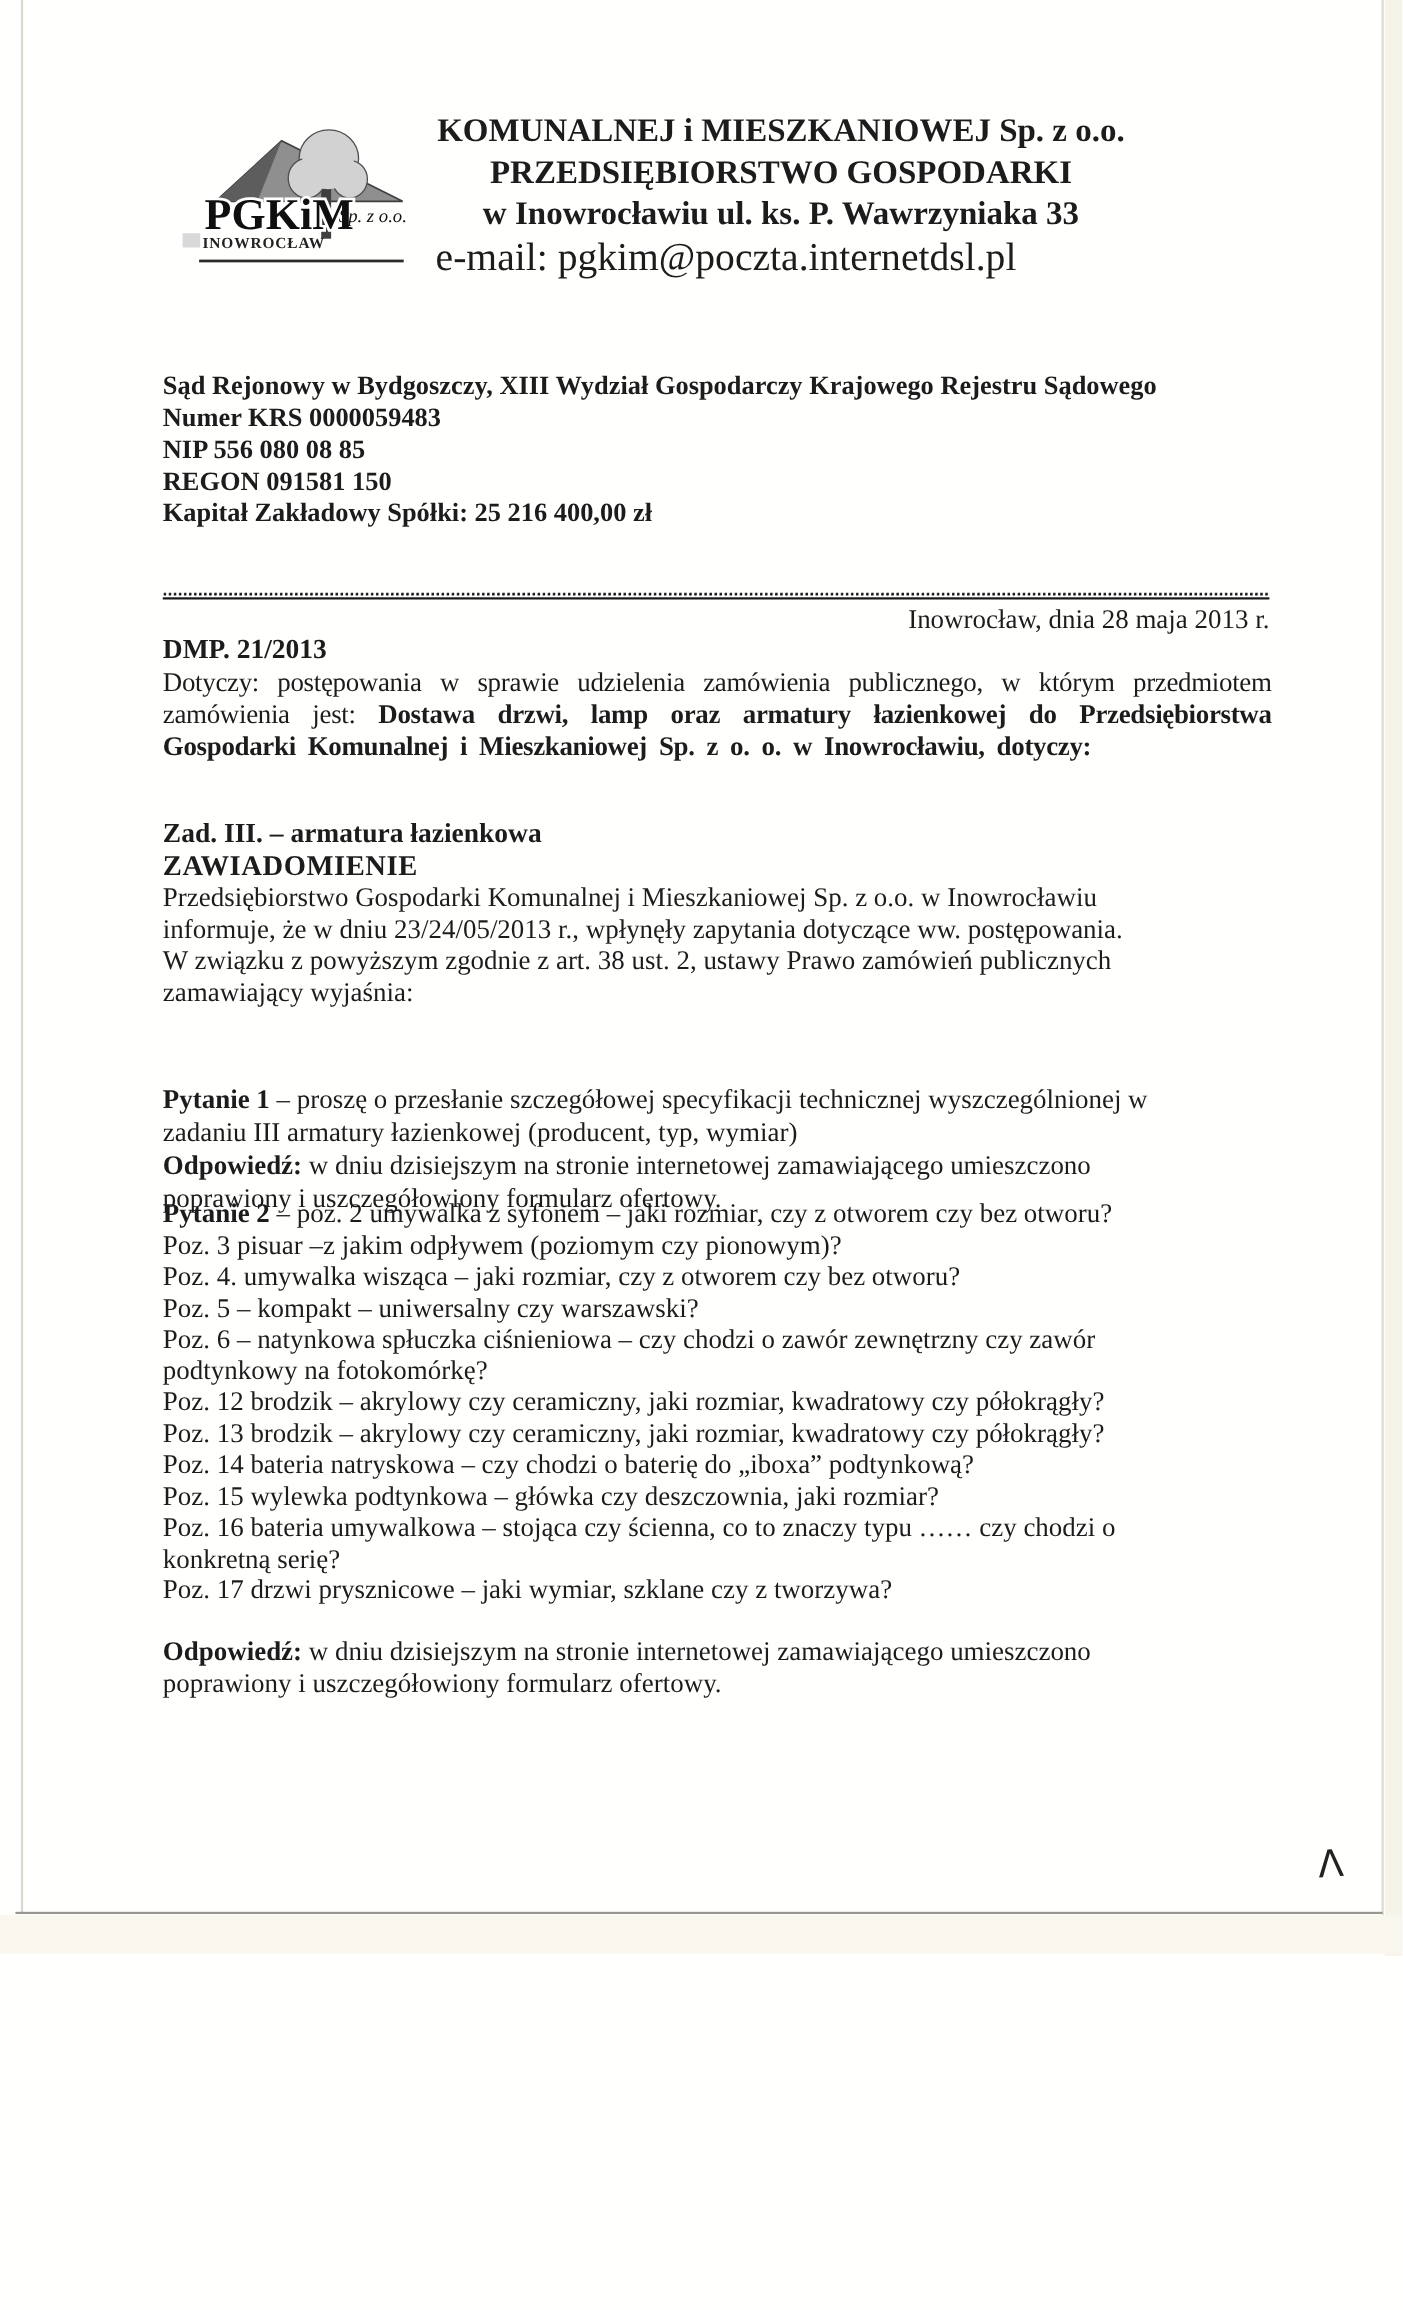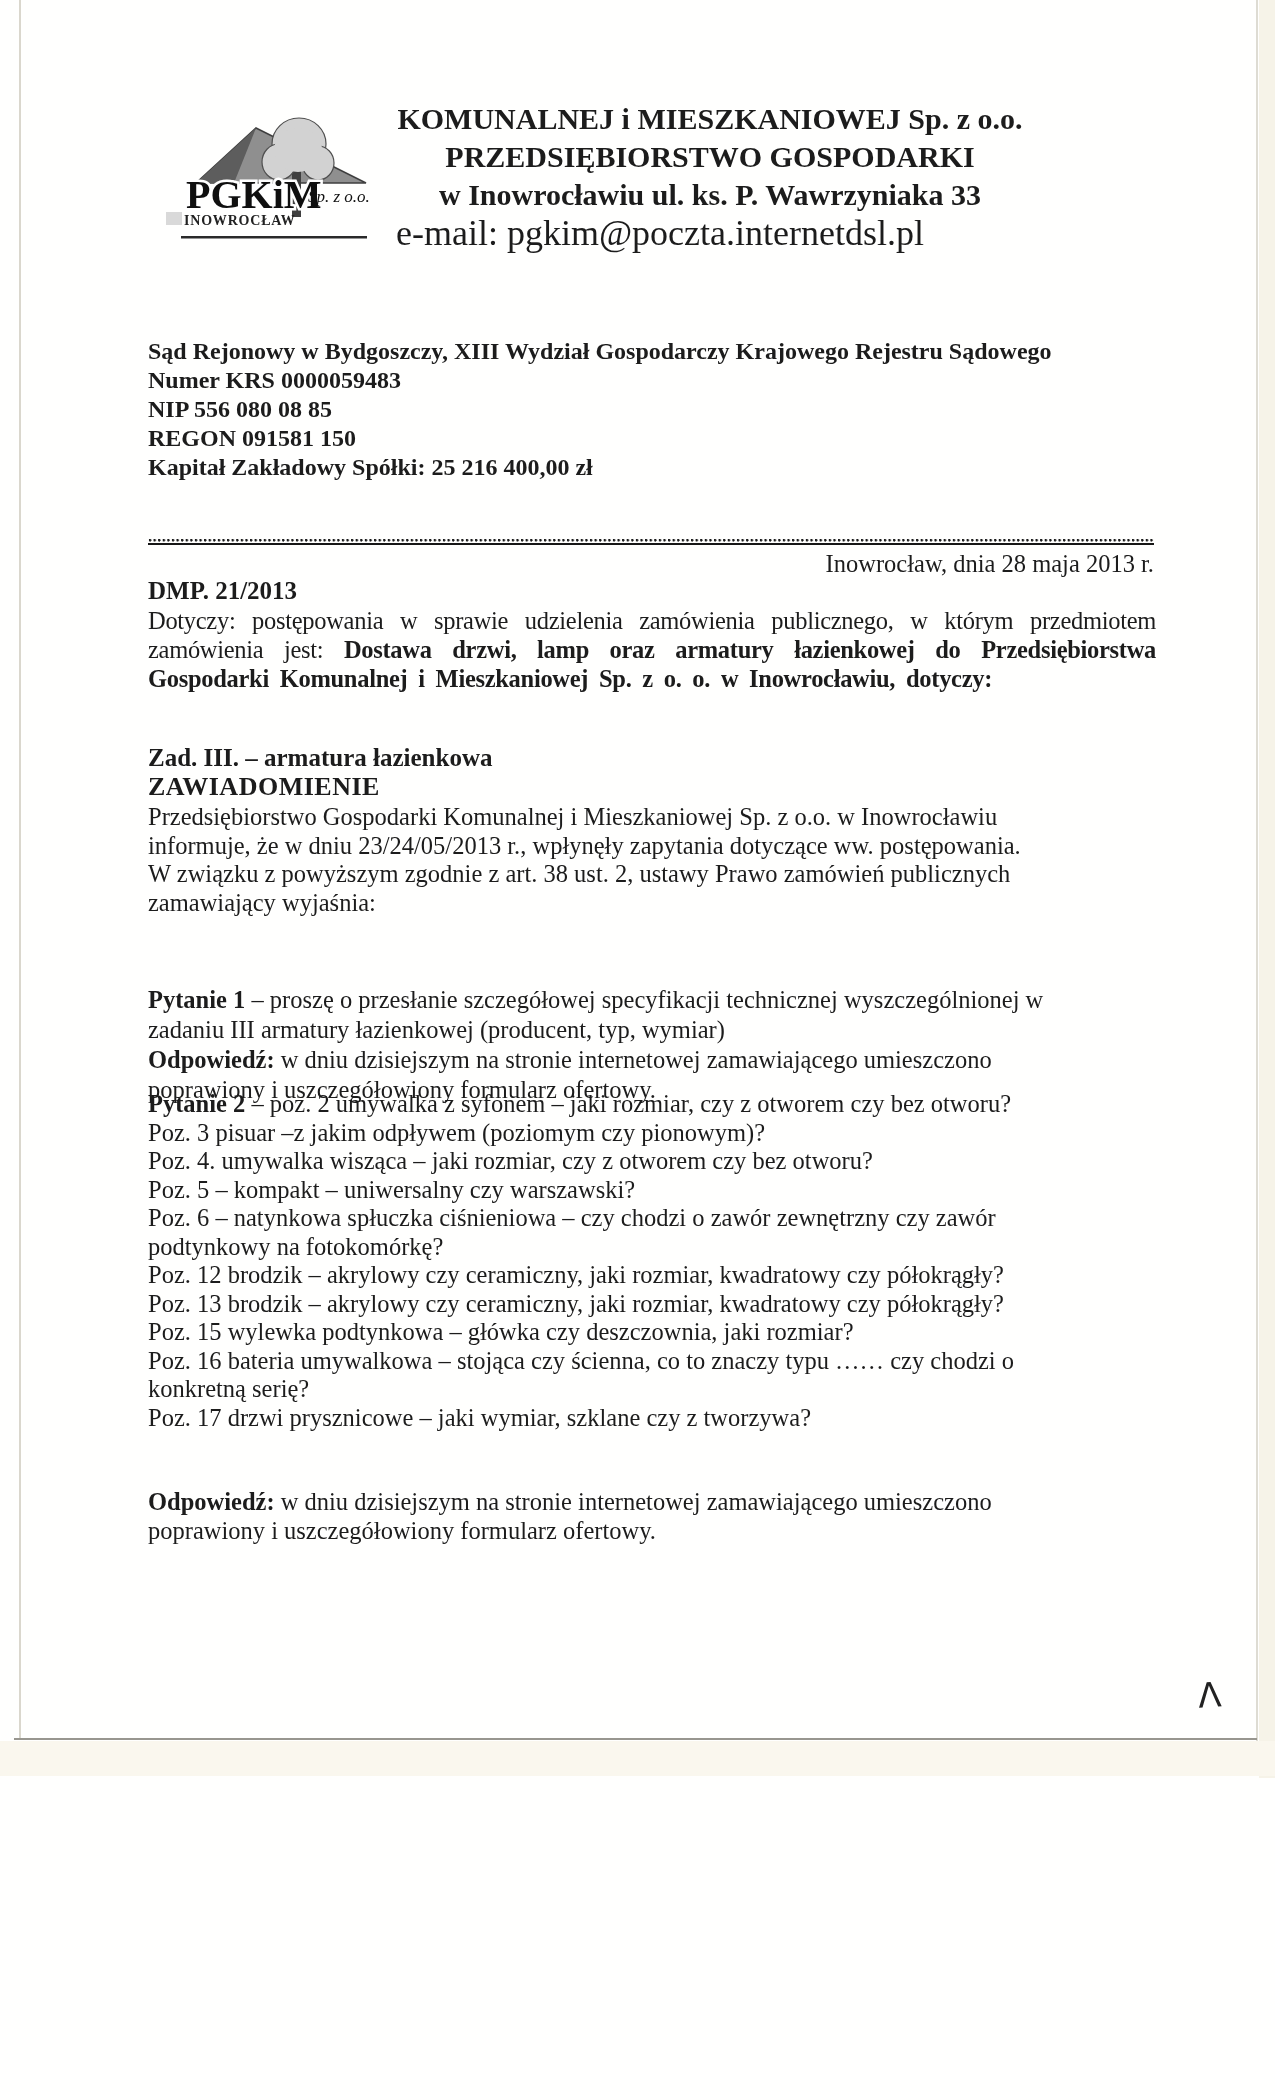--- a/index.html
+++ b/index.html
@@ -123,20 +123,21 @@
 
   <div class="abs body-para p-q2">
     <div><b>Pytanie 2</b><span class="pre"> – poz. 2 umywalka z syfonem – jaki rozmiar, czy z otworem czy bez otworu?</span></div>
     <div class="pre">Poz. 3 pisuar –z jakim odpływem (poziomym czy pionowym)?</div>
     <div class="pre">Poz. 4. umywalka wisząca – jaki rozmiar, czy z otworem czy bez otworu?</div>
     <div class="pre">Poz. 5 – kompakt – uniwersalny czy warszawski?</div>
     <div class="pre">Poz. 6 – natynkowa spłuczka ciśnieniowa – czy chodzi o zawór zewnętrzny czy zawór
 podtynkowy na fotokomórkę?</div>
     <div class="pre">Poz. 12 brodzik – akrylowy czy ceramiczny, jaki rozmiar, kwadratowy czy półokrągły?</div>
     <div class="pre">Poz. 13 brodzik – akrylowy czy ceramiczny, jaki rozmiar, kwadratowy czy półokrągły?</div>
+    <div class="pre">Poz. 14 bateria natryskowa – czy chodzi o baterię do „iboxa” podtynkową?</div>
     <div class="pre">Poz. 15 wylewka podtynkowa – główka czy deszczownia, jaki rozmiar?</div>
     <div class="pre">Poz. 16 bateria umywalkowa – stojąca czy ścienna, co to znaczy typu …… czy chodzi o
 konkretną serię?</div>
     <div class="pre">Poz. 17 drzwi prysznicowe – jaki wymiar, szklane czy z tworzywa?</div>
   </div>
 
   <div class="abs body-para p-a2">
     <b>Odpowiedź:</b><span class="pre"> w dniu dzisiejszym na stronie internetowej zamawiającego umieszczono
 poprawiony i uszczegółowiony formularz ofertowy.</span>
   </div>

